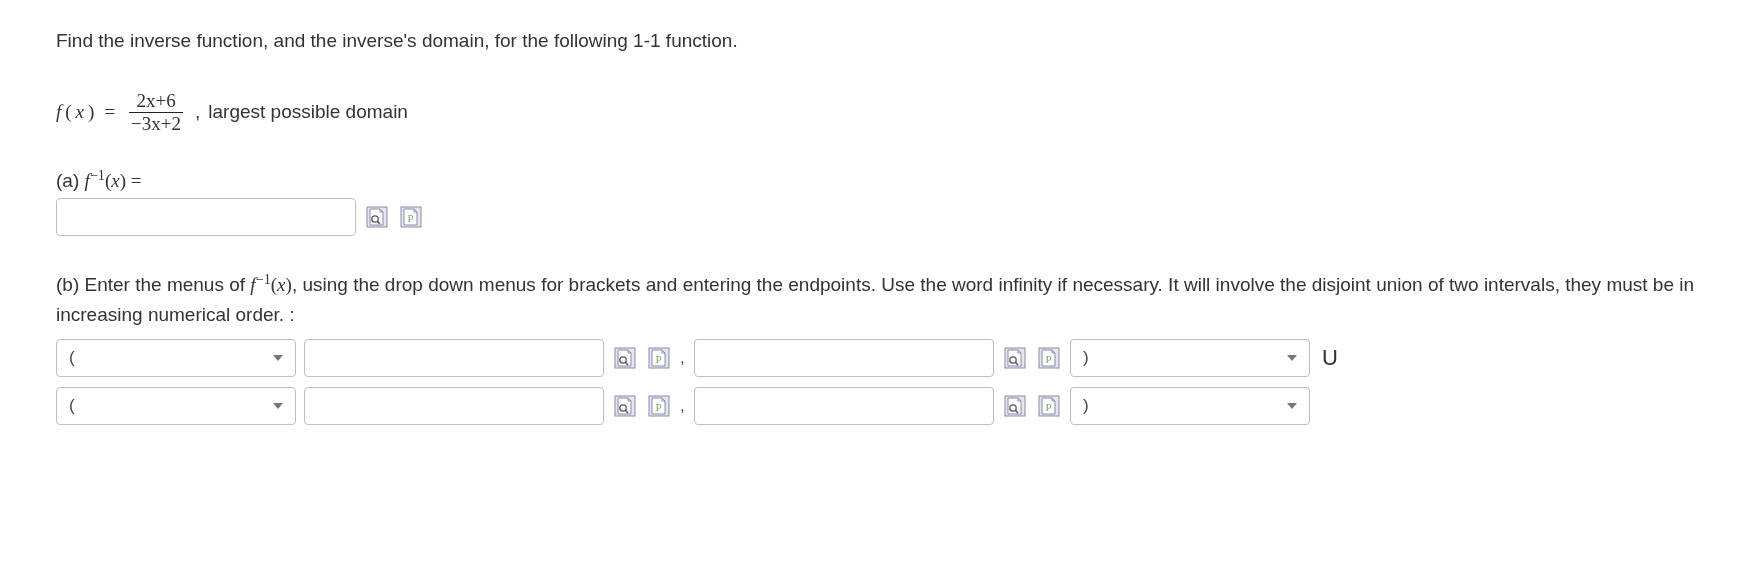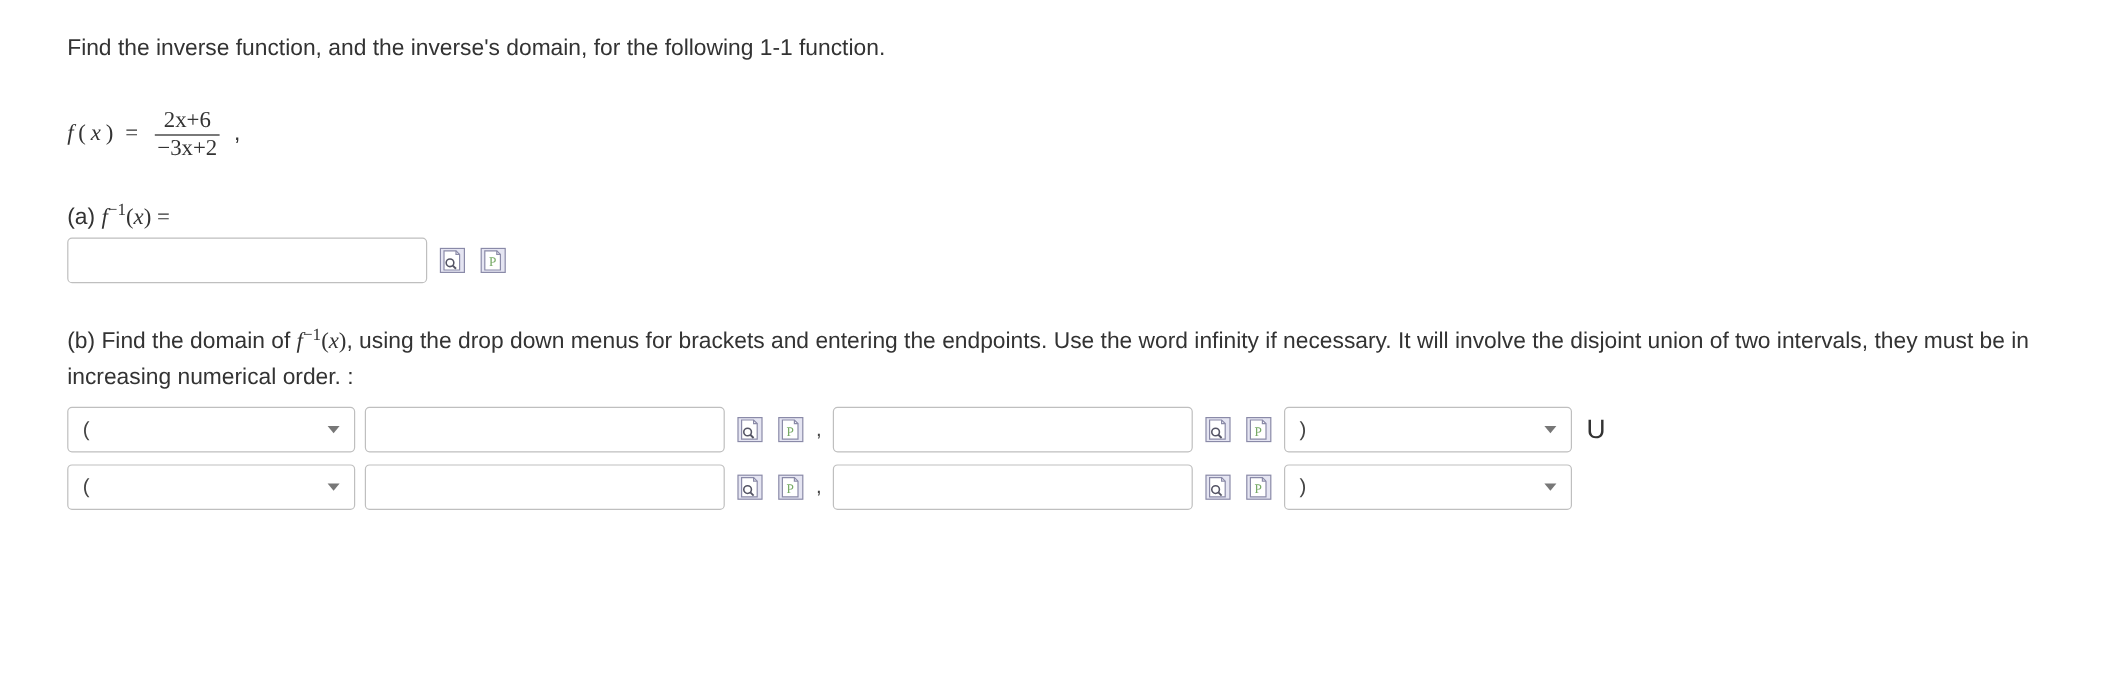--- a/index.html
+++ b/index.html
@@ -104,20 +104,21 @@
   <span class="math-i">f</span>
   <span class="math-r">(</span>
     <span class="math-i">x</span>
     <span class="math-r">)</span>
   <span class="math-r" style="margin:0 6px">=</span>
   <span class="frac">
     <span class="num math-r">2x+6</span>
     <span class="den math-r">−3x+2</span>
   </span>
   <span style="margin-left:4px">,</span>
+  <span style="margin-left:4px">largest possible domain</span>
 </div>
 
 <div class="part-a-label">
   <span>(a) </span><span class="math-i">f</span><span class="sup">−1</span><span class="math-r">(</span><span class="math-i">x</span><span class="math-r">)</span><span class="math-r"> =</span>
 </div>
 
 <div class="answer-row">
   <input class="text-input w-300" type="text" style="">
   <span class="icon-btn">
     <svg width="22" height="22" viewBox="0 0 22 22">
@@ -132,21 +133,21 @@
     <svg width="22" height="22" viewBox="0 0 22 22">
         <rect x="1" y="1" width="20" height="20" fill="#e5e5f2" stroke="#8a8aa8"></rect>
         <path d="M4 3 h10 l3 3 v13 h-13 z" fill="#fff" stroke="#8a8aa8"></path>
         <path d="M14 3 v3 h3" fill="none" stroke="#8a8aa8"></path>
         <text x="10.5" y="16" font-size="11" font-family="serif" fill="#7a6" text-anchor="middle">P</text>
       </svg>
   </span>
 </div>
 
 <div class="part-b-text">
-  <span>(b) Find the domain of </span><span class="math-i">f</span><span class="sup">−1</span><span class="math-r">(</span><span class="math-i">x</span><span class="math-r">)</span><span>, using the drop down menus for brackets and entering the endpoints. Use the word infinity if necessary. It will involve the disjoint union of two intervals, they must be in increasing numerical order. :</span>
+  <span>(b) Enter the menus of </span><span class="math-i">f</span><span class="sup">−1</span><span class="math-r">(</span><span class="math-i">x</span><span class="math-r">)</span><span>, using the drop down menus for brackets and entering the endpoints. Use the word infinity if necessary. It will involve the disjoint union of two intervals, they must be in increasing numerical order. :</span>
 </div>
 
 <div class="answer-row-b">
   <div class="select-box">
     <span>(</span>
     <span class="chev"></span>
   </div>
   <input class="text-input w-300" type="text" style="">
   <span class="icon-btn">
     <svg width="22" height="22" viewBox="0 0 22 22">

